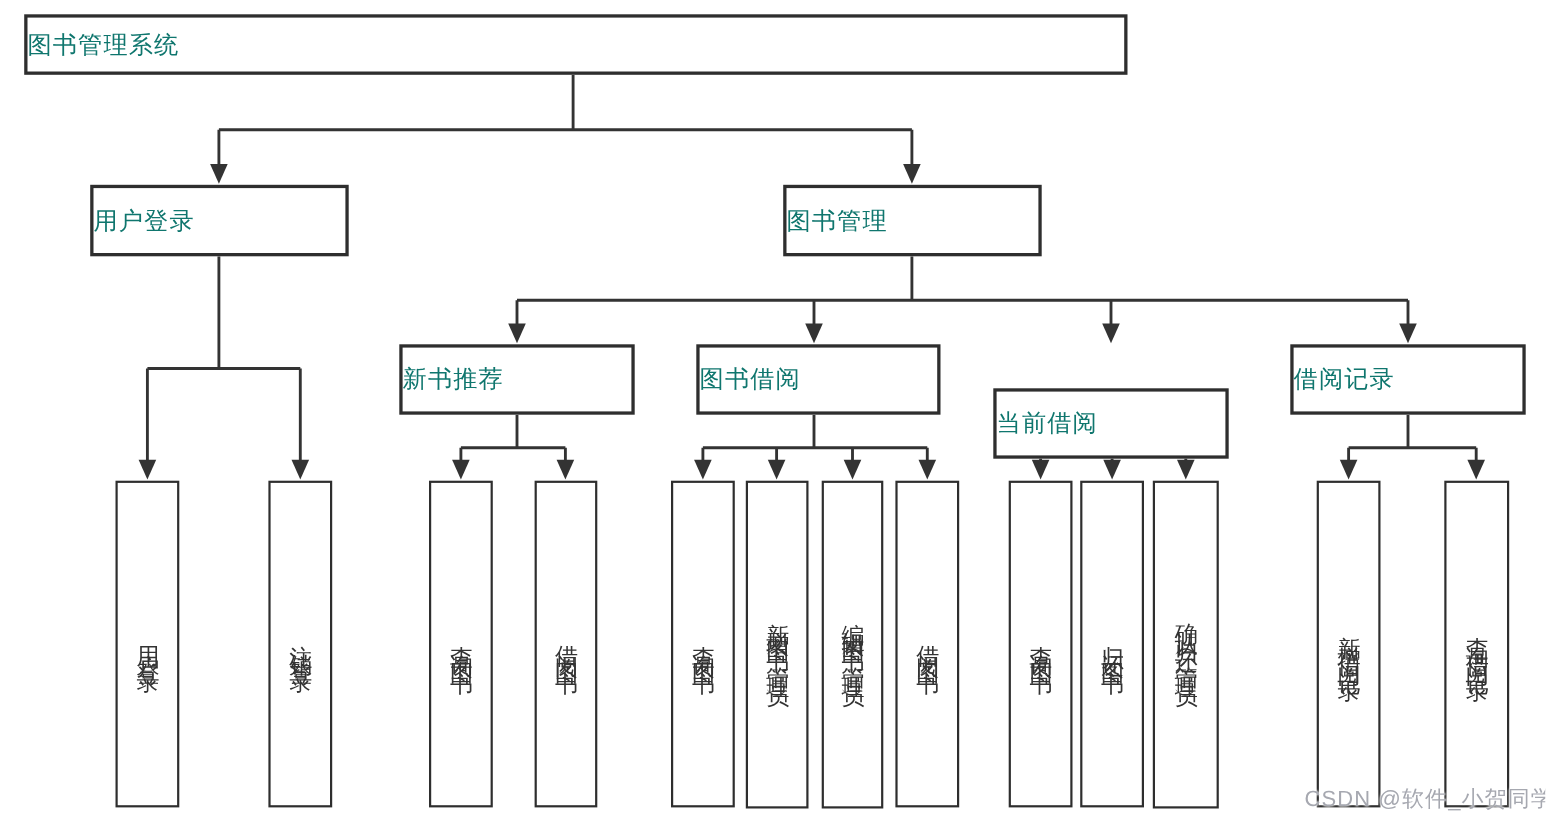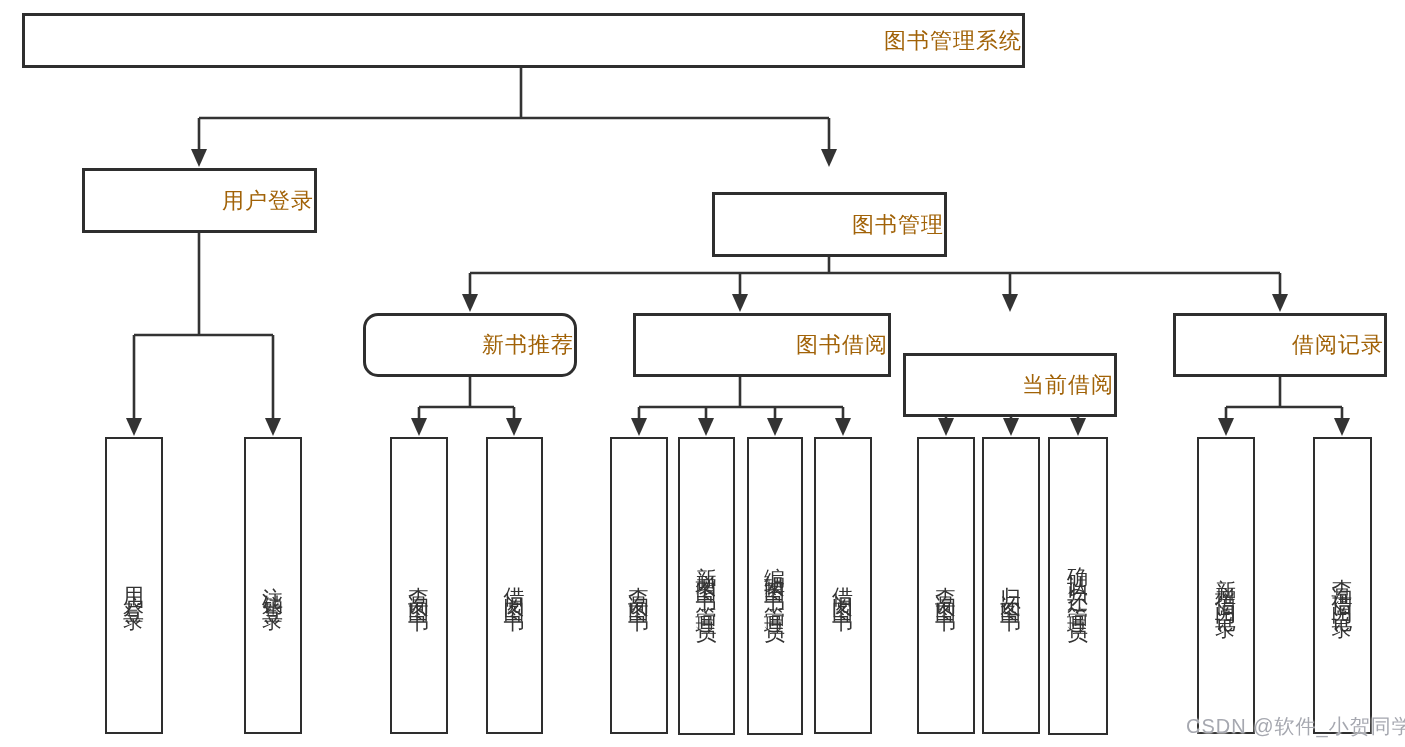--- a/index.html
+++ b/index.html
@@ -3,22 +3,22 @@
 <meta charset="utf-8">
 <style>
   html,body{margin:0;padding:0;background:#fff;}
   .canvas{
     position:relative;width:1405px;height:747px;background:#ffffff;overflow:hidden;
     font-family:"Liberation Sans","DejaVu Sans",sans-serif;color:#333333;
   }
   .wires{position:absolute;left:0;top:0;z-index:1;}
   .node{
     position:absolute;z-index:2;box-sizing:border-box;background:#ffffff;
-    border:3px solid #2e2e2e;display:flex;align-items:center;justify-content:flex-end;
-    font-size:22px;color:#a16207;letter-spacing:1px;
+    border:3px solid #2e2e2e;display:flex;align-items:center;justify-content:flex-start;
+    font-size:22px;color:#0f766e;letter-spacing:1px;
   }
   .leaf{
     position:absolute;z-index:2;box-sizing:border-box;background:#ffffff;
     border:2.5px solid #2e2e2e;display:flex;align-items:center;justify-content:center;
   }
   .leaf .vtxt{
     writing-mode:vertical-rl;text-orientation:mixed;
     font-size:21px;line-height:1;letter-spacing:8px;color:#333333;
   }
   .watermark{
@@ -65,28 +65,28 @@
     </g>
   </svg>
 
   <div class="node" style="left:22px;top:13px;width:1003px;height:55px;">
     <span>图书管理系统</span>
   </div>
 
   <div class="node" style="left:82px;top:168px;width:235px;height:65px;">
     <span>用户登录</span>
   </div>
-  <div class="node" style="left:712px;top:168px;width:235px;height:65px;margin-top:24px;">
+  <div class="node" style="left:712px;top:168px;width:235px;height:65px;">
     <span>图书管理</span>
   </div>
 
-  <div class="node" style="left:363px;top:313px;width:214px;height:64px;border-radius:15px;">
+  <div class="node" style="left:363px;top:313px;width:214px;height:64px;">
     <span>新书推荐</span>
   </div>
-  <div class="node" style="left:633px;top:313px;width:258px;height:64px;">
+  <div class="node" style="left:633px;top:313px;width:222px;height:64px;">
     <span>图书借阅</span>
   </div>
   <div class="node" style="left:903px;top:313px;width:214px;height:64px;margin-top:40px;">
     <span>当前借阅</span>
   </div>
   <div class="node" style="left:1173px;top:313px;width:214px;height:64px;">
     <span>借阅记录</span>
   </div>
 
   <div class="leaf" style="left:105px;top:437px;width:58px;height:297px;">

